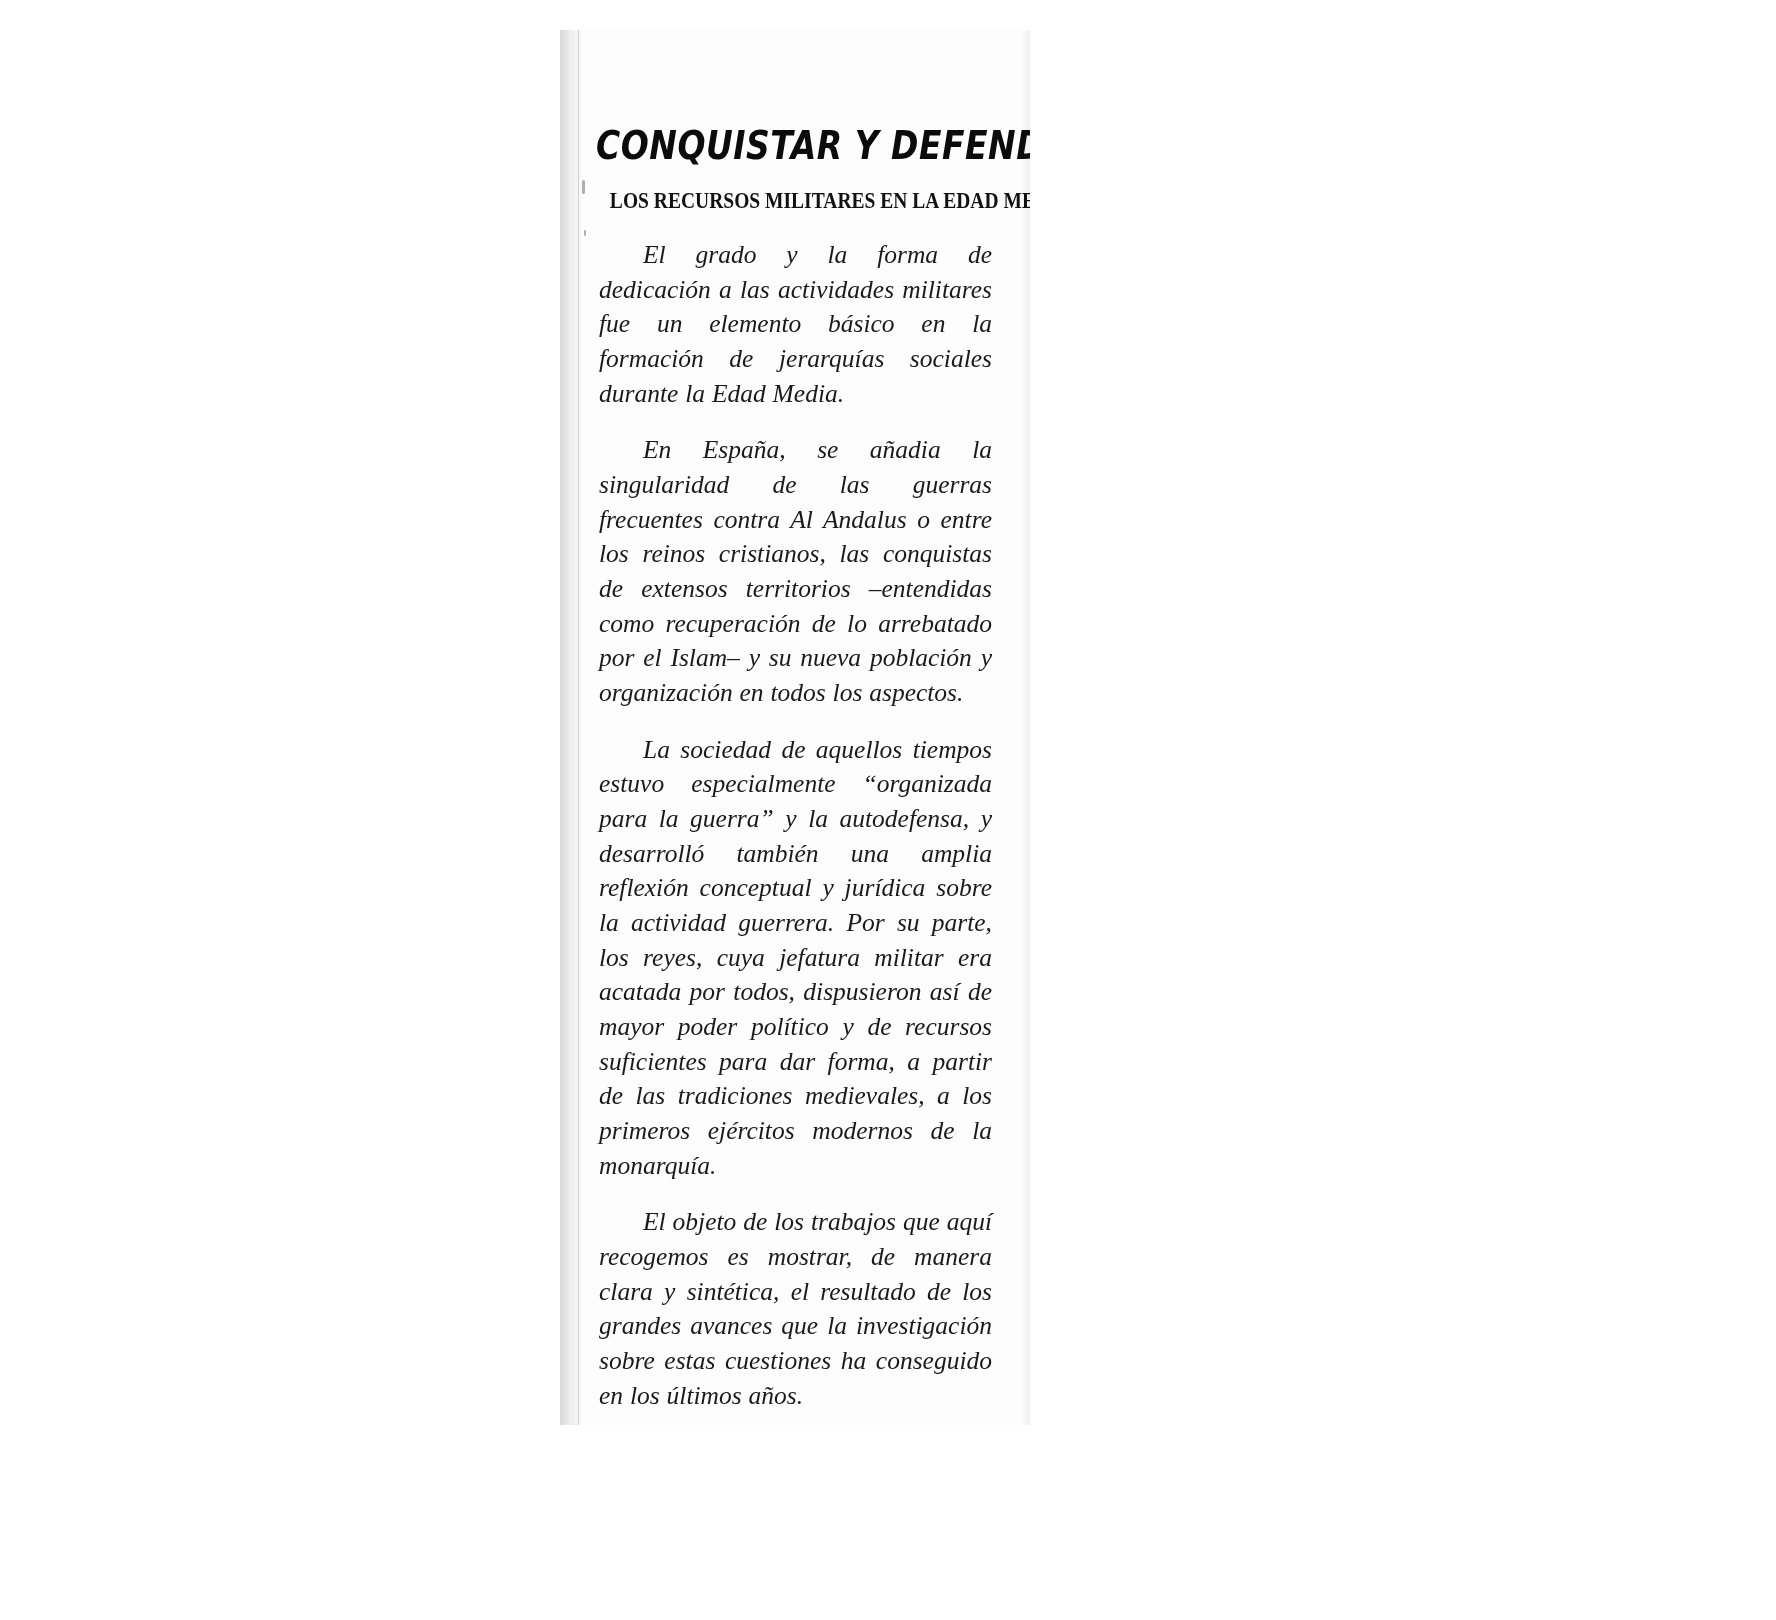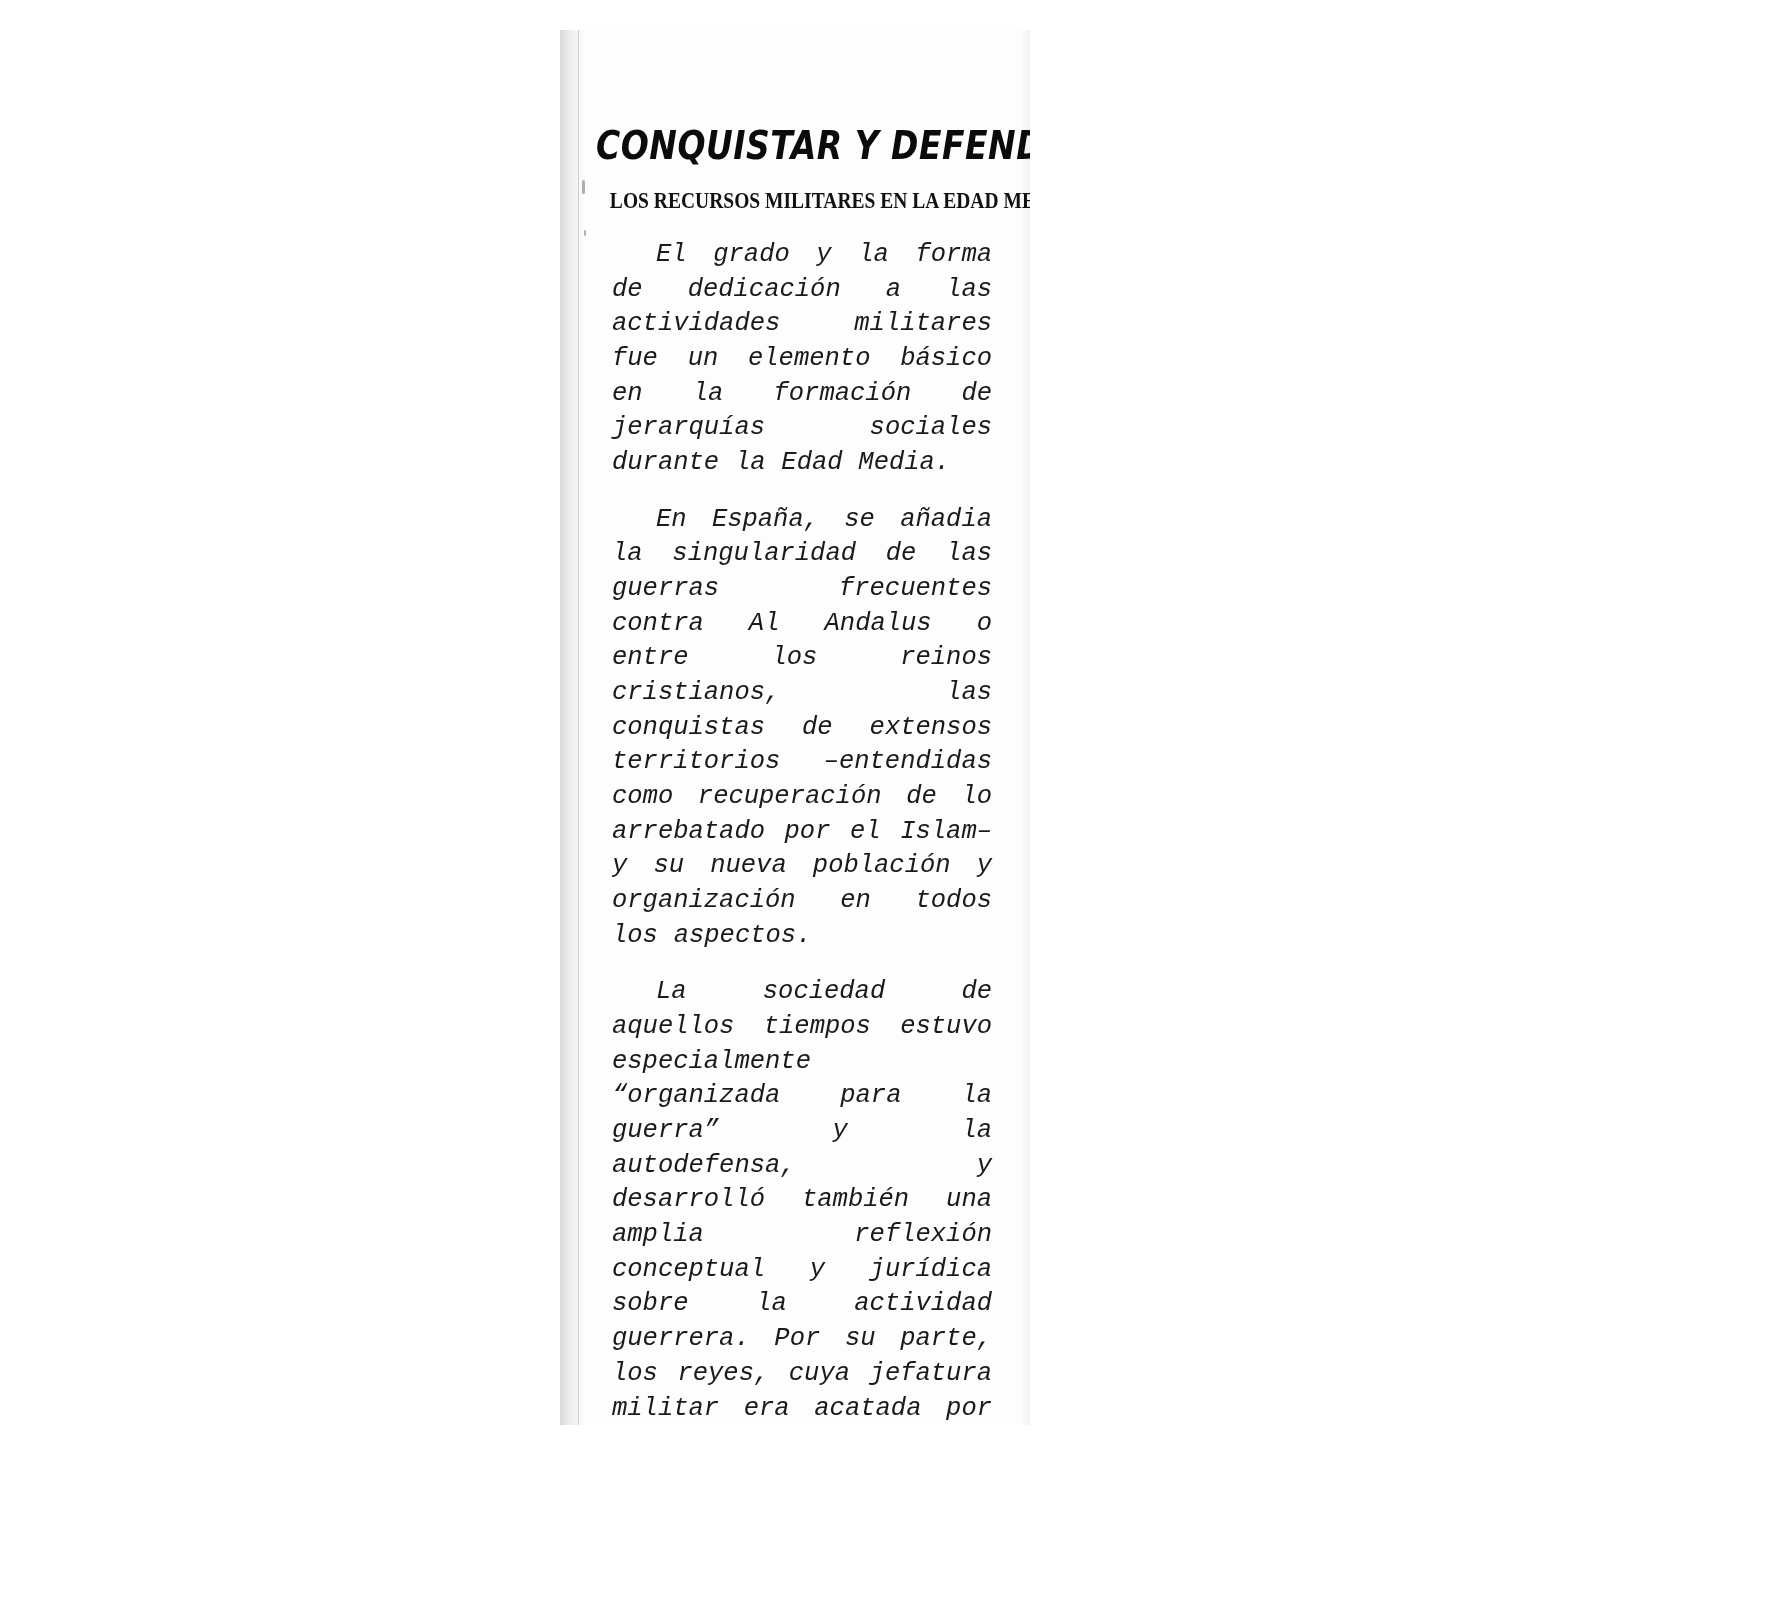--- a/index.html
+++ b/index.html
@@ -109,22 +109,22 @@
     transform: scaleX(0.93) scaleY(1.12);
     transform-origin: center top;
     white-space: nowrap;
   }
 
   
   .body-text {
     margin-top: 26px;
   }
   .para {
-    margin: 0 0 22px 16px;
-    font-family: Liberation Mono, monospace;
+    margin: 0 0 22px 3px;
+    font-family: Liberation Serif, serif;
     font-style: italic;
     font-size: 25.5px;
     line-height: 1.36;
     text-align: justify;
     text-indent: 44px;
     color: #1a1a1a;
     word-spacing: 0.5px;
   }
   .para:last-child {
     margin-bottom: 0;
@@ -144,16 +144,17 @@
   <div class="content">
 
     <h1 class="main-title">CONQUISTAR Y DEFENDER</h1>
 
     <h2 class="subtitle">LOS RECURSOS MILITARES EN LA EDAD MEDIA</h2>
 
     <div class="body-text">
       <p class="para">El grado y la forma de dedicación a las actividades militares fue un elemento básico en la formación de jerarquías sociales durante la Edad Media.</p>
       <p class="para">En España, se añadia la singularidad de las guerras frecuentes contra Al Andalus o entre los reinos cristianos, las conquistas de extensos territorios –entendidas como recuperación de lo arrebatado por el Islam– y su nueva población y organización en todos los aspectos.</p>
       <p class="para">La sociedad de aquellos tiempos estuvo especialmente “organizada para la guerra” y la autodefensa, y desarrolló también una amplia reflexión conceptual y jurídica sobre la actividad guerrera. Por su parte, los reyes, cuya jefatura militar era acatada por todos, dispusieron así de mayor poder político y de recursos suficientes para dar forma, a partir de las tradiciones medievales, a los primeros ejércitos modernos de la monarquía.</p>
+      <p class="para">El objeto de los trabajos que aquí recogemos es mostrar, de manera clara y sintética, el resultado de los grandes avances que la investigación sobre estas cuestiones ha conseguido en los últimos años.</p>
     </div>
 
   </div>
 </div>
 
 </body></html>

